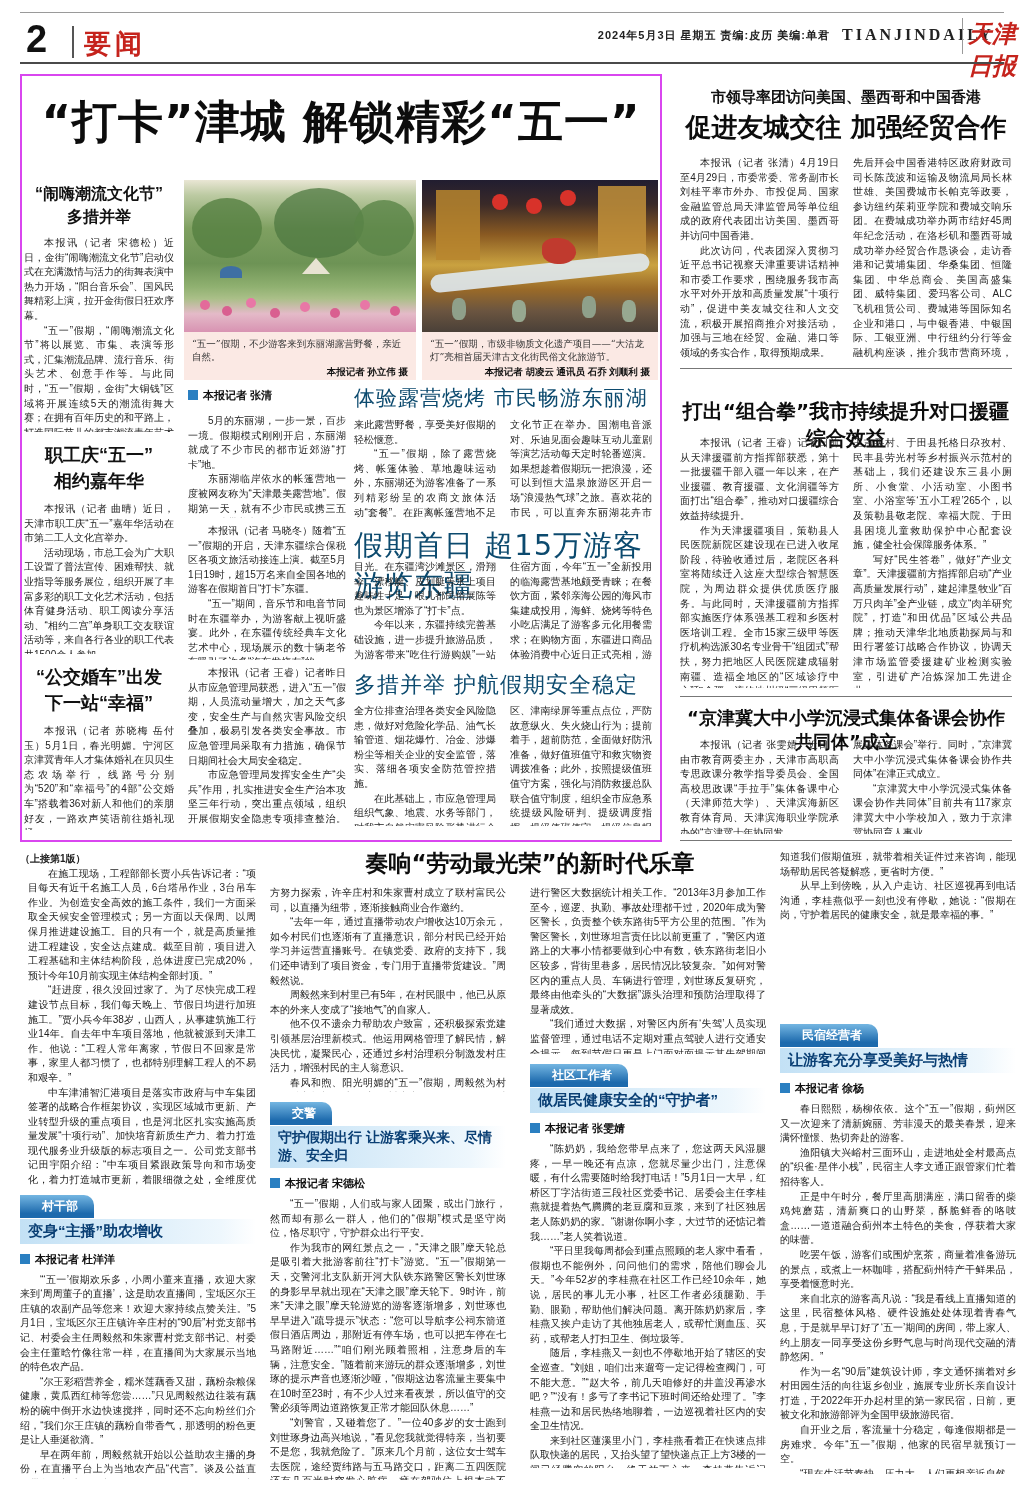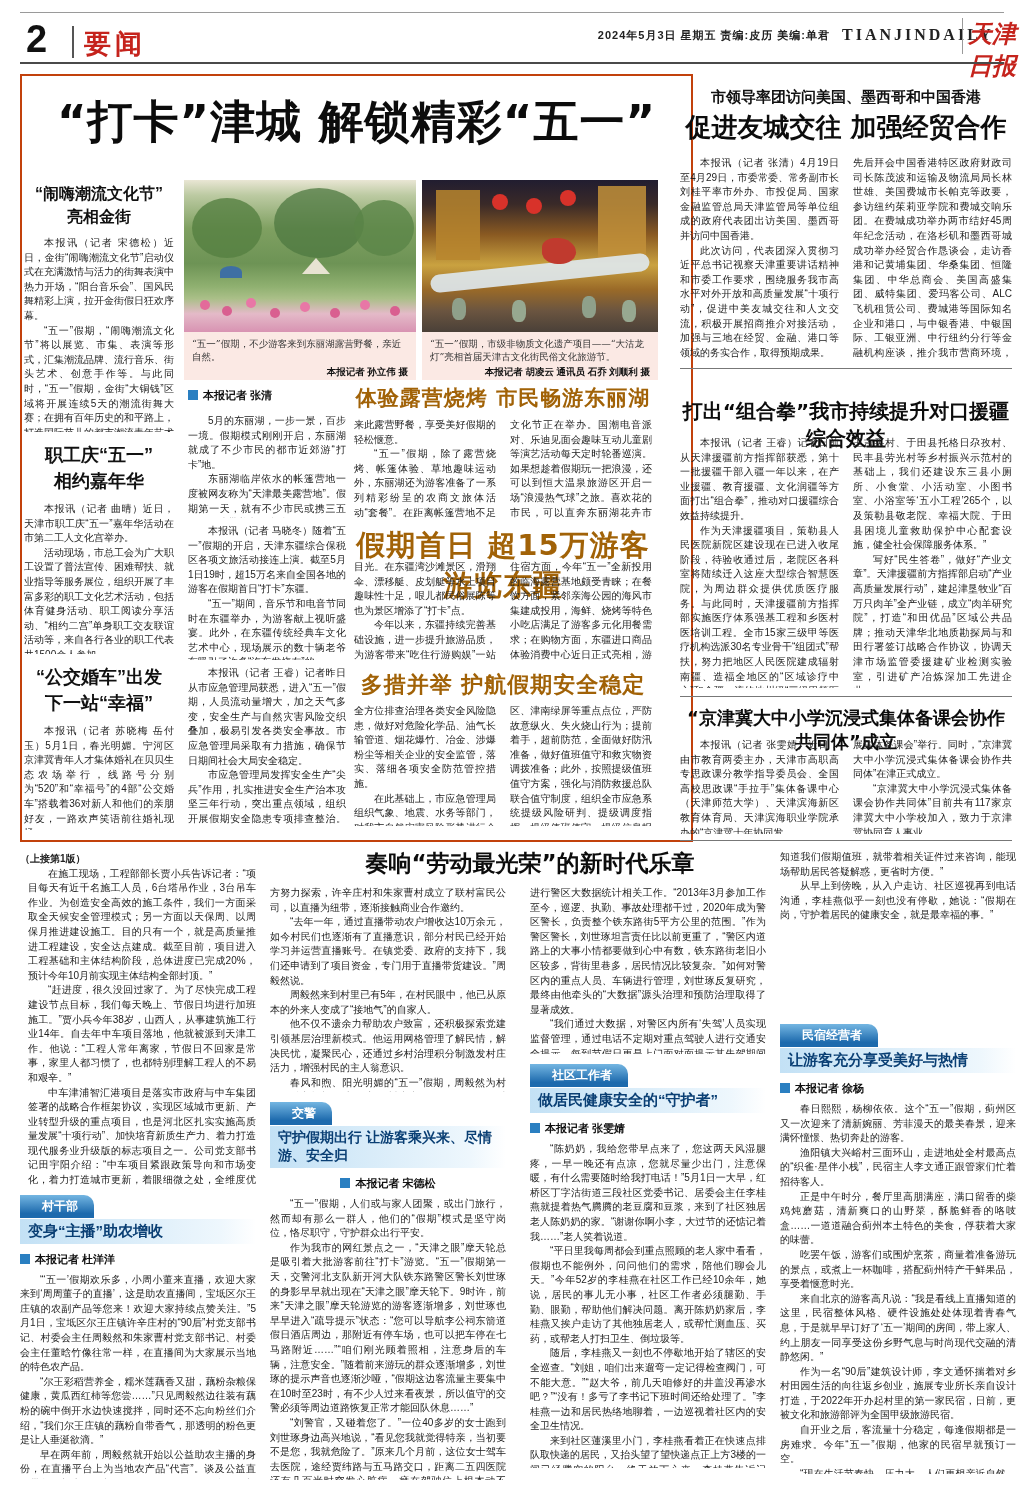--- a/index.html
+++ b/index.html
@@ -7,34 +7,34 @@
         font-family:"Liberation Sans",sans-serif;color:#1a1a1a;}
   .abs{position:absolute;}
   .line{position:absolute;background:#9a9a9a;}
   
   #page-num{font-size:38px;font-weight:900;color:#111;}
   #section-name{font-size:27px;font-weight:900;color:#c5231c;letter-spacing:4px;}
   #date-line{font-size:11px;font-weight:600;color:#222;letter-spacing:1px;}
   #masthead-en{font-family:"Liberation Serif",serif;font-size:16px;font-weight:700;letter-spacing:3px;color:#222;}
   #masthead-cn{font-family:"DejaVu Serif",serif;font-style:italic;font-size:24px;font-weight:700;color:#c5231c;}
   
-  #feature-box{position:absolute;left:20px;top:74px;width:638px;height:764px;border:2px solid #c2410c;background:#fff;padding-left:31px;}
+  #feature-box{position:absolute;left:20px;top:74px;width:638px;height:764px;border:2px solid #d946ef;background:#fff;}
   #fb-headline{position:absolute;left:0;top:16px;width:100%;text-align:center;font-size:45px;font-weight:900;letter-spacing:1px;color:#0c0c0c;font-family:"DejaVu Sans",sans-serif;}
   .small-head{text-align:center;font-size:16px;font-weight:800;line-height:23px;margin:10px 0 8px 0;color:#111;}
   .body-txt{font-size:10px;line-height:14.6px;color:#222;}
   .body-txt p{margin:0;text-indent:2em;text-align:justify;}
   .body-txt p.cont{text-indent:0;}
   .clip{overflow:hidden;}
   .photo{position:absolute;overflow:hidden;}
   .caption{position:absolute;background:#fbe9e4;padding:5px 8px;font-family:"DejaVu Serif",serif;
            font-size:9.5px;line-height:13px;color:#333;}
   .caption .credit{display:block;text-align:right;font-weight:700;font-family:"Liberation Sans",sans-serif;color:#111;margin-top:2px;}
   .byline{font-size:11px;font-weight:700;color:#111;}
   .byline .sq{display:inline-block;width:10px;height:10px;background:#2a7fc1;margin-right:5px;vertical-align:-1px;}
-  .mid-head{font-size:21px;font-weight:700;text-align:center;color:#a16207;letter-spacing:1px;font-family:"DejaVu Sans",sans-serif;}
+  .mid-head{font-size:21px;font-weight:400;color:#0c4a6e;letter-spacing:1px;font-family:"DejaVu Sans",sans-serif;}
   
   .kicker{font-size:15px;font-weight:800;text-align:center;color:#111;}
   .big-head{font-weight:900;text-align:center;color:#0c0c0c;font-family:"DejaVu Sans",sans-serif;}
   
   .tab{display:inline-block;background:linear-gradient(180deg,#74b6e2 0%,#1d6aad 80%);color:#fff;
        font-size:12px;font-weight:700;padding:3px 16px 3px 22px;border-radius:0 10px 0 0;}
   .tab-bar{background:linear-gradient(90deg,#c3e1f5 0%,#eef7fd 85%,#ffffff 100%);color:#0a3f74;
            font-weight:800;font-size:15px;padding:3px 8px;margin-top:1px;}
   .col{position:absolute;width:236px;}
   #big-feature-title{position:absolute;left:330px;top:848px;width:400px;text-align:center;
@@ -53,21 +53,21 @@
   <div class="abs" id="date-line" style="left:550px;top:28px;width:280px;text-align:right;">2024年5月3日 星期五 责编:皮历 美编:单君</div>
   <div class="abs" id="masthead-en" style="left:842px;top:26px;">TIANJINDAILY</div>
   <div class="line" style="left:962px;top:18px;width:1px;height:36px;"></div>
   <div class="abs" id="masthead-cn" style="left:968px;top:18px;">天津日报</div>
   <div class="line" style="left:20px;top:62px;width:984px;height:2px;background:#4a4a4a;"></div>
 
   <div id="feature-box">
     <div id="fb-headline">“打卡”津城 解锁精彩“五一”</div>
 
     <div class="abs" style="left:2px;top:96px;width:150px;height:658px;overflow:hidden;">
-      <div class="small-head"><span>“闹嗨潮流文化节”</span><br><span>亮相金街</span></div>
+      <div class="small-head"><span>“闹嗨潮流文化节”</span><br><span>多措并举</span></div>
       <div class="body-txt clip" style="height:196px;">
           <p>本报讯（记者 宋德松）近日，金街“闹嗨潮流文化节”启动仪式在充满激情与活力的街舞表演中热力开场，“阳台音乐会”、国风民舞精彩上演，拉开金街假日狂欢序幕。</p>
           <p>“五一”假期，“闹嗨潮流文化节”将以展览、市集、表演等形式，汇集潮流品牌、流行音乐、街头艺术、创意手作等。与此同时，“五一”假期，金街“大铜钱”区域将开展连续5天的潮流街舞大赛；在拥有百年历史的和平路上，打造国际范儿的都市潮流青年艺术家市集；“和平印象城游云出逃计划”在胜利公园与和平路展开；恒隆广场北广场将开启“晴空音乐营地”，在城市中心体验微度假空间。</p>
         </div>
       <div class="small-head" style="font-size:18px;line-height:26px;"><span>职工庆“五一”</span><br><span>相约嘉年华</span></div>
       <div class="body-txt clip" style="height:152px;">
           <p>本报讯（记者 曲晴）近日，天津市职工庆“五一”嘉年华活动在市第二工人文化宫举办。</p>
           <p>活动现场，市总工会为广大职工设置了普法宣传、困难帮扶、就业指导等服务展位，组织开展了丰富多彩的职工文化艺术活动，包括体育健身活动、职工阅读分享活动、“相约二宫”单身职工交友联谊活动等，来自各行各业的职工代表共1500余人参加。</p>
         </div>
       <div class="small-head" style="font-size:18px;line-height:26px;"><span>“公交婚车”出发</span><br><span>下一站“幸福”</span></div>
@@ -207,21 +207,21 @@
         <p class="cont">方努力探索，许辛庄村和朱家曹村成立了联村富民公司，以直播为纽带，逐渐接触商业合作邀约。</p>
         <p>“去年一年，通过直播带动农户增收达10万余元，如今村民们也逐渐有了直播意识，部分村民已经开始学习并运营直播账号。在镇党委、政府的支持下，我们还申请到了项目资金，专门用于直播带货建设。”周毅然说。</p>
         <p>周毅然来到村里已有5年，在村民眼中，他已从原本的外来人变成了“接地气”的自家人。</p>
         <p>他不仅不遗余力帮助农户致富，还积极探索党建引领基层治理新模式。他运用网格管理了解民情，解决民忧，凝聚民心，还通过乡村治理积分制激发村庄活力，增强村民的主人翁意识。</p>
         <p>春风和煦、阳光明媚的“五一”假期，周毅然为村民们精心策划了“美丽家园‘树’新颜”积分活动，组织村民为年初新栽种的200余棵树苗修枝浇水。</p>
       </div>
     <div style="margin-top:10px;">
       <span class="tab">交警</span>
       <div class="tab-bar" style="font-size:14px;">守护假期出行 让游客乘兴来、尽情游、安全归</div>
     </div>
-    <div class="byline" style="margin:8px 0 6px 0;text-align:center;"><span class="sq"></span><span>本报记者 宋德松</span></div>
+    <div class="byline" style="margin:8px 0 6px 0;"><span class="sq"></span><span>本报记者 宋德松</span></div>
     <div class="body-txt clip" style="height:288px;">
         <p>“五一”假期，人们或与家人团聚，或出门旅行，然而却有那么一群人，他们的“假期”模式是坚守岗位，恪尽职守，守护群众出行平安。</p>
         <p>作为我市的网红景点之一，“天津之眼”摩天轮总是吸引着大批游客前往“打卡”游览。“五一”假期第一天，交警河北支队新开河大队铁东路警区警长刘世琢的身影早早就出现在“天津之眼”摩天轮下。9时许，前来“天津之眼”摩天轮游览的游客逐渐增多，刘世琢也早早进入“疏导提示”状态：“您可以导航李公祠东箭道假日酒店周边，那附近有停车场，也可以把车停在七马路附近……”“咱们刚光顾着照相，注意身后的车辆，注意安全。”随着前来游玩的群众逐渐增多，刘世琢的提示声音也逐渐沙哑，“假期这边客流量主要集中在10时至23时，有不少人过来看夜景，所以值守的交警必须等周边道路恢复正常才能回队休息……”</p>
         <p>“刘警官，又碰着您了。”一位40多岁的女士跑到刘世琢身边高兴地说，“看见您我就觉得特亲，当初要不是您，我就危险了。”原来几个月前，这位女士驾车去医院，途经贾纬路与五马路交口，距离二五四医院还有几百米时突发心脏病，瘫在驾驶位上根本动不了。“我有遗传性心脏病，当时突然犯病实在动不了，后来幸亏碰到刘警官巡逻经过，不仅把我送到医院，还帮我挂号联系大夫抢救，垫付医疗费，真的是太感激他了。”看着这位女士激动的神情，刘世琢摆了摆手表示：“这没什么，任何人遇到了都会伸把手，您以后要多注意身体，按照时间复诊。”</p>
       </div>
   </div>
 
   <div class="col" style="left:530px;top:886px;height:594px;overflow:hidden;">
     <div class="body-txt clip" style="height:168px;">
         <p class="cont">进行警区大数据统计相关工作。“2013年3月参加工作至今，巡逻、执勤、事故处理都干过，2020年成为警区警长，负责整个铁东路街5平方公里的范围。”作为警区警长，刘世琢坦言责任比以前更重了，“警区内道路上的大事小情都要做到心中有数，铁东路街老旧小区较多，背街里巷多，居民情况比较复杂。”如何对警区内的重点人员、车辆进行管理，刘世琢反复研究，最终由他牵头的“大数据”源头治理和预防治理取得了显著成效。</p>

